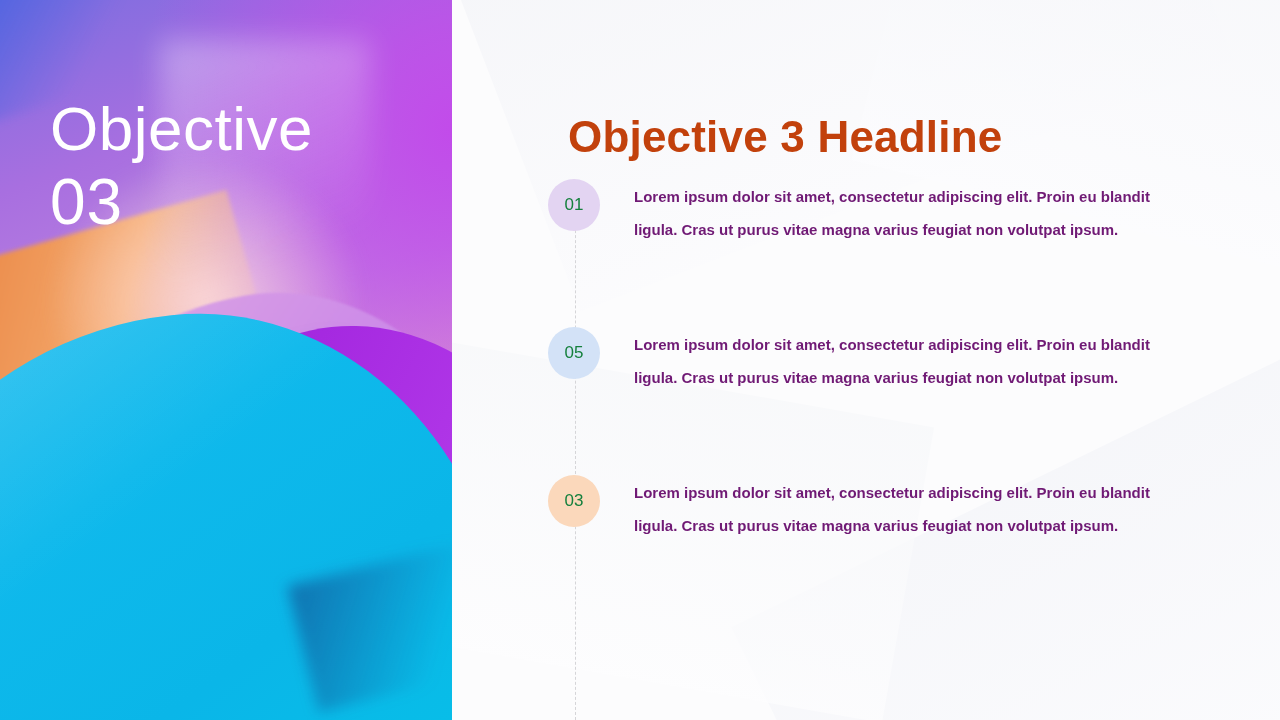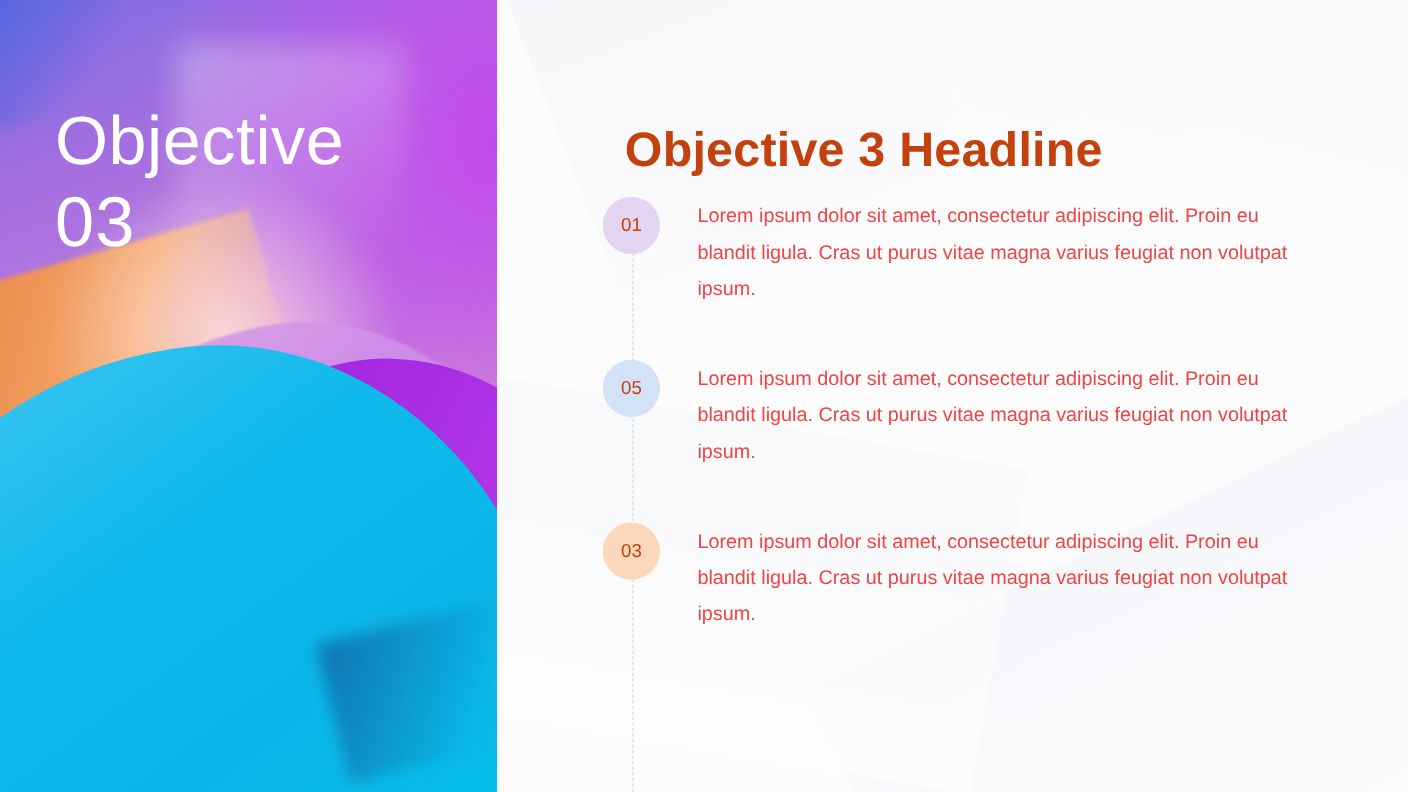--- a/index.html
+++ b/index.html
@@ -206,29 +206,29 @@
   .badge {
     position:relative;
     flex:0 0 auto;
     width:52px; height:52px;
     border-radius:50%;
     display:flex;
     align-items:center;
     justify-content:center;
     font-size:17px;
     font-weight:400;
-    color:#c2410c;
+    color:#15803d;
     z-index:2;
   }
   .item-text {
     margin-left:34px;
-    font-size:18px;
+    font-size:15px;
     line-height:33px;
-    color:#ef4444;
-    font-weight:400;
+    color:#701a75;
+    font-weight:700;
     max-width:540px;
     padding-top:1px;
   }
 </style>
 </head>
 <body>
 
 <div class="slide">
 
   <div class="left-panel">

